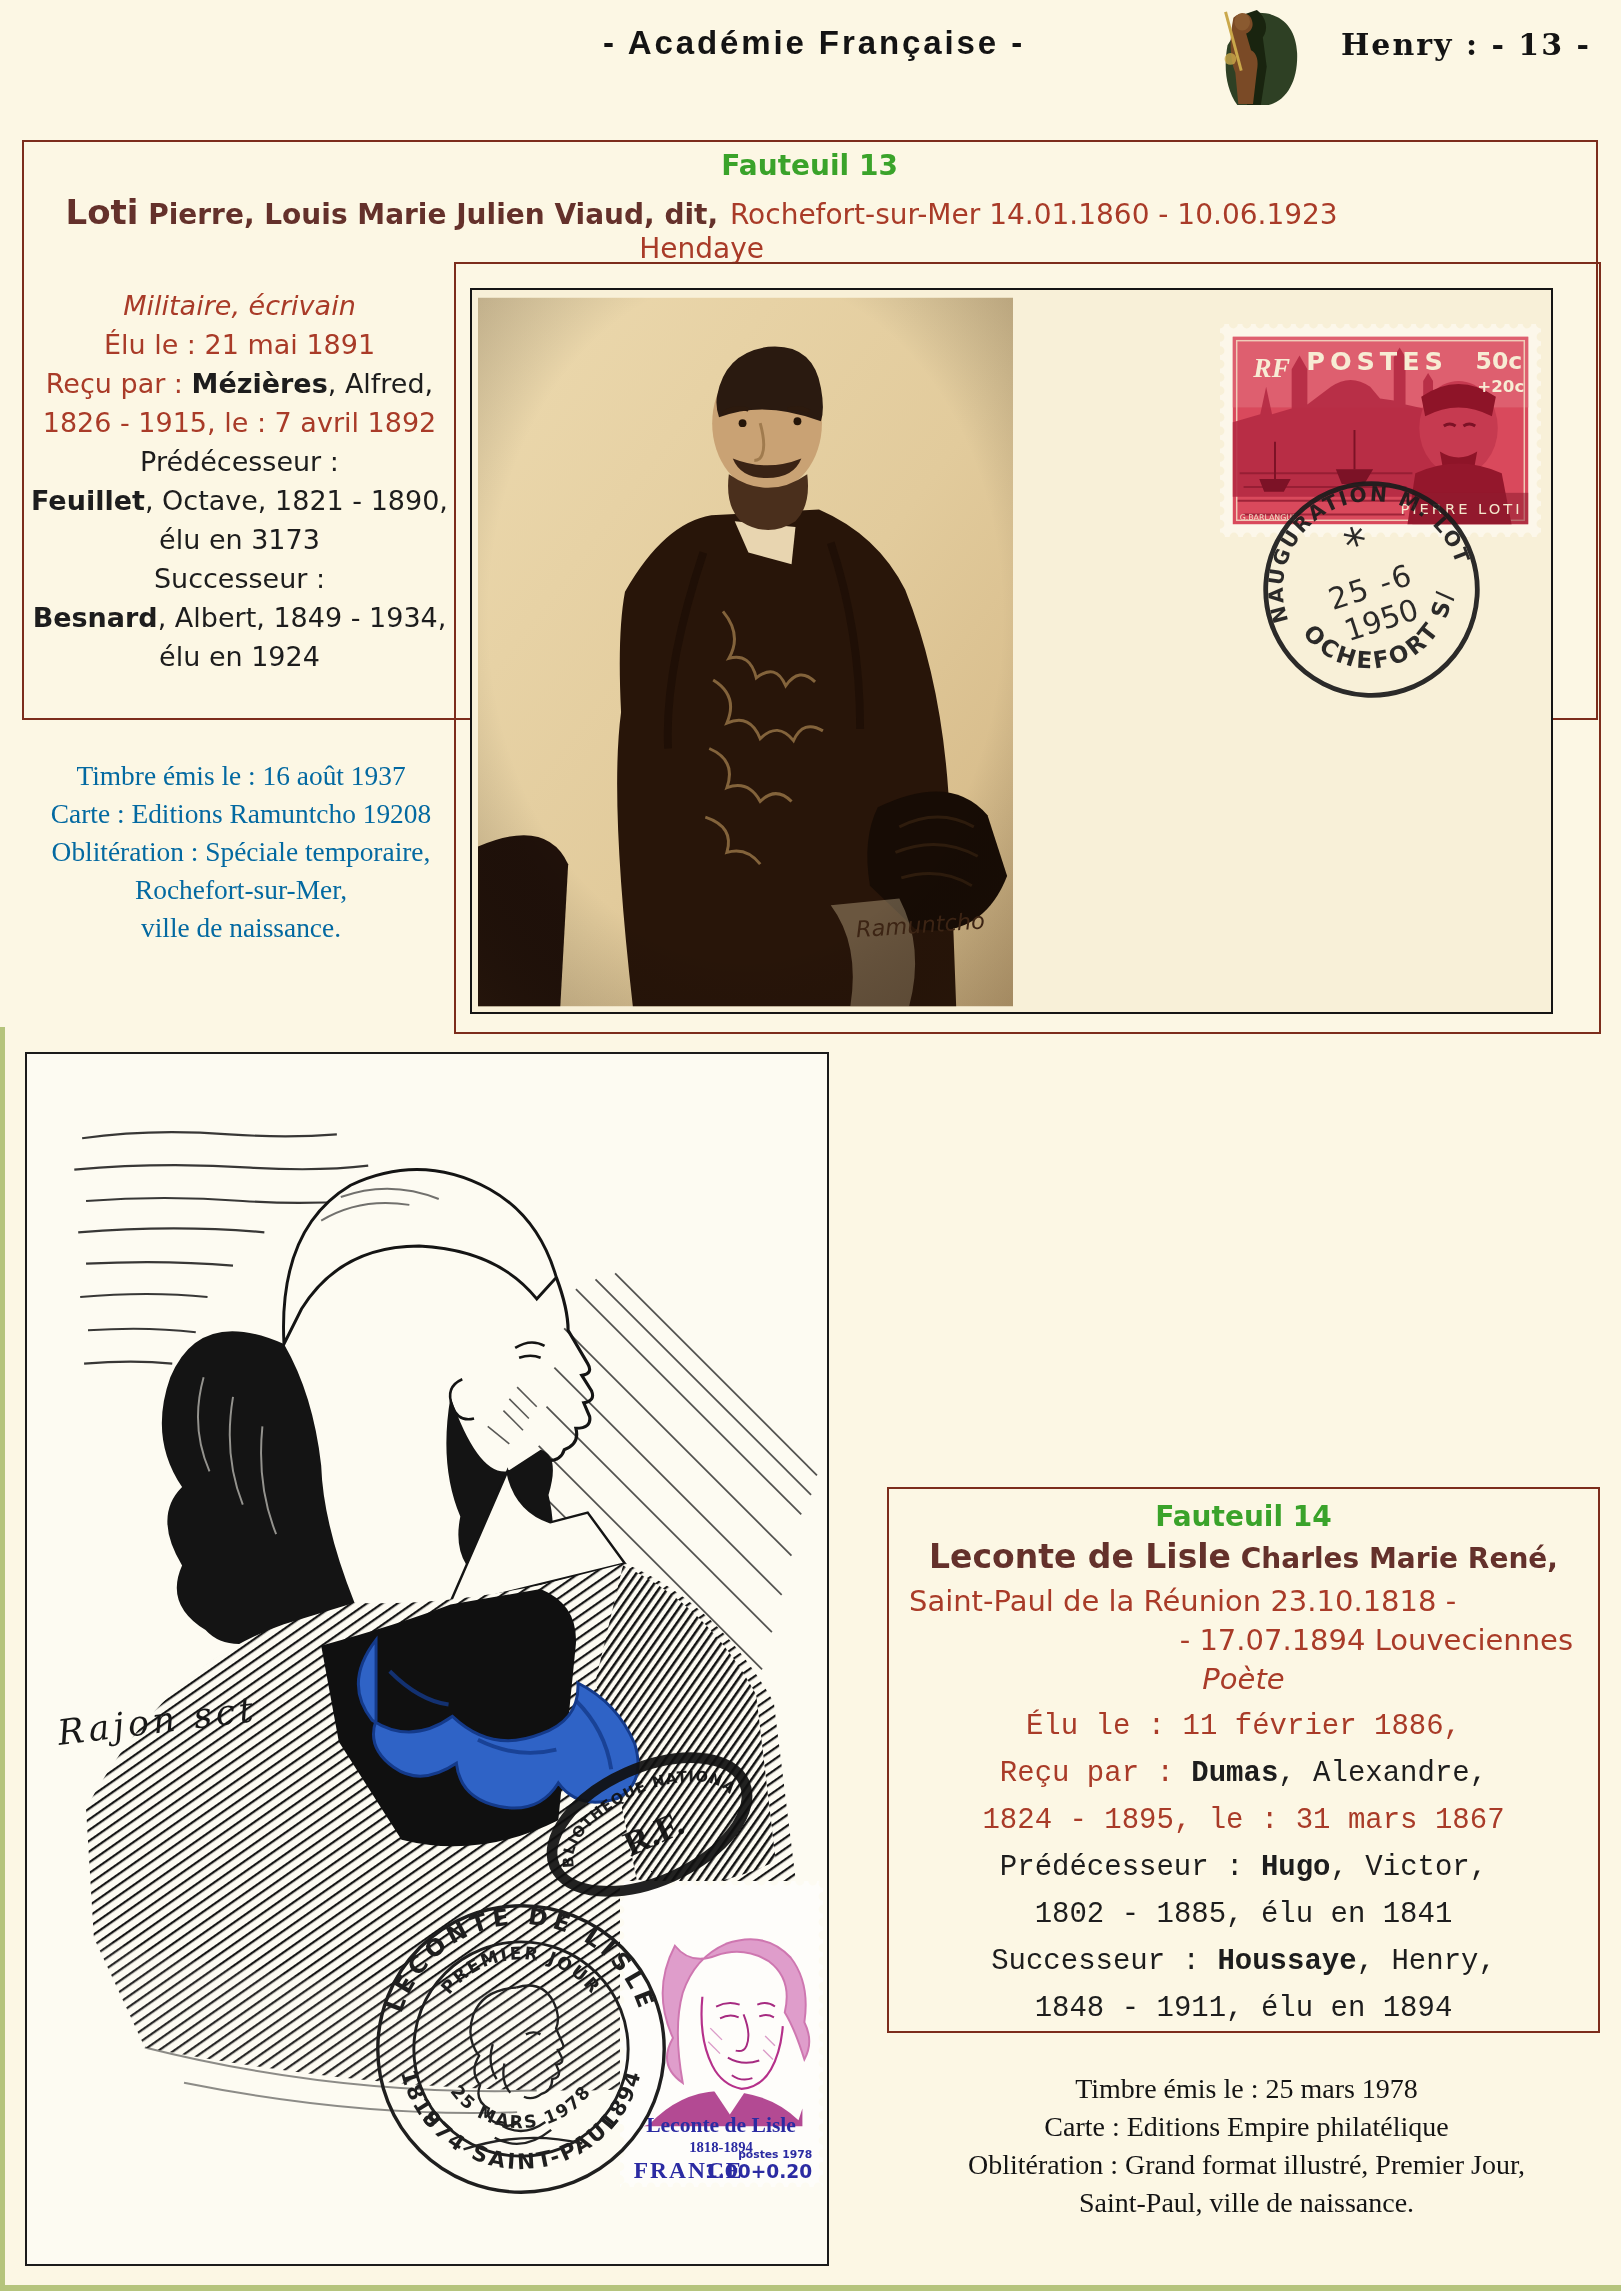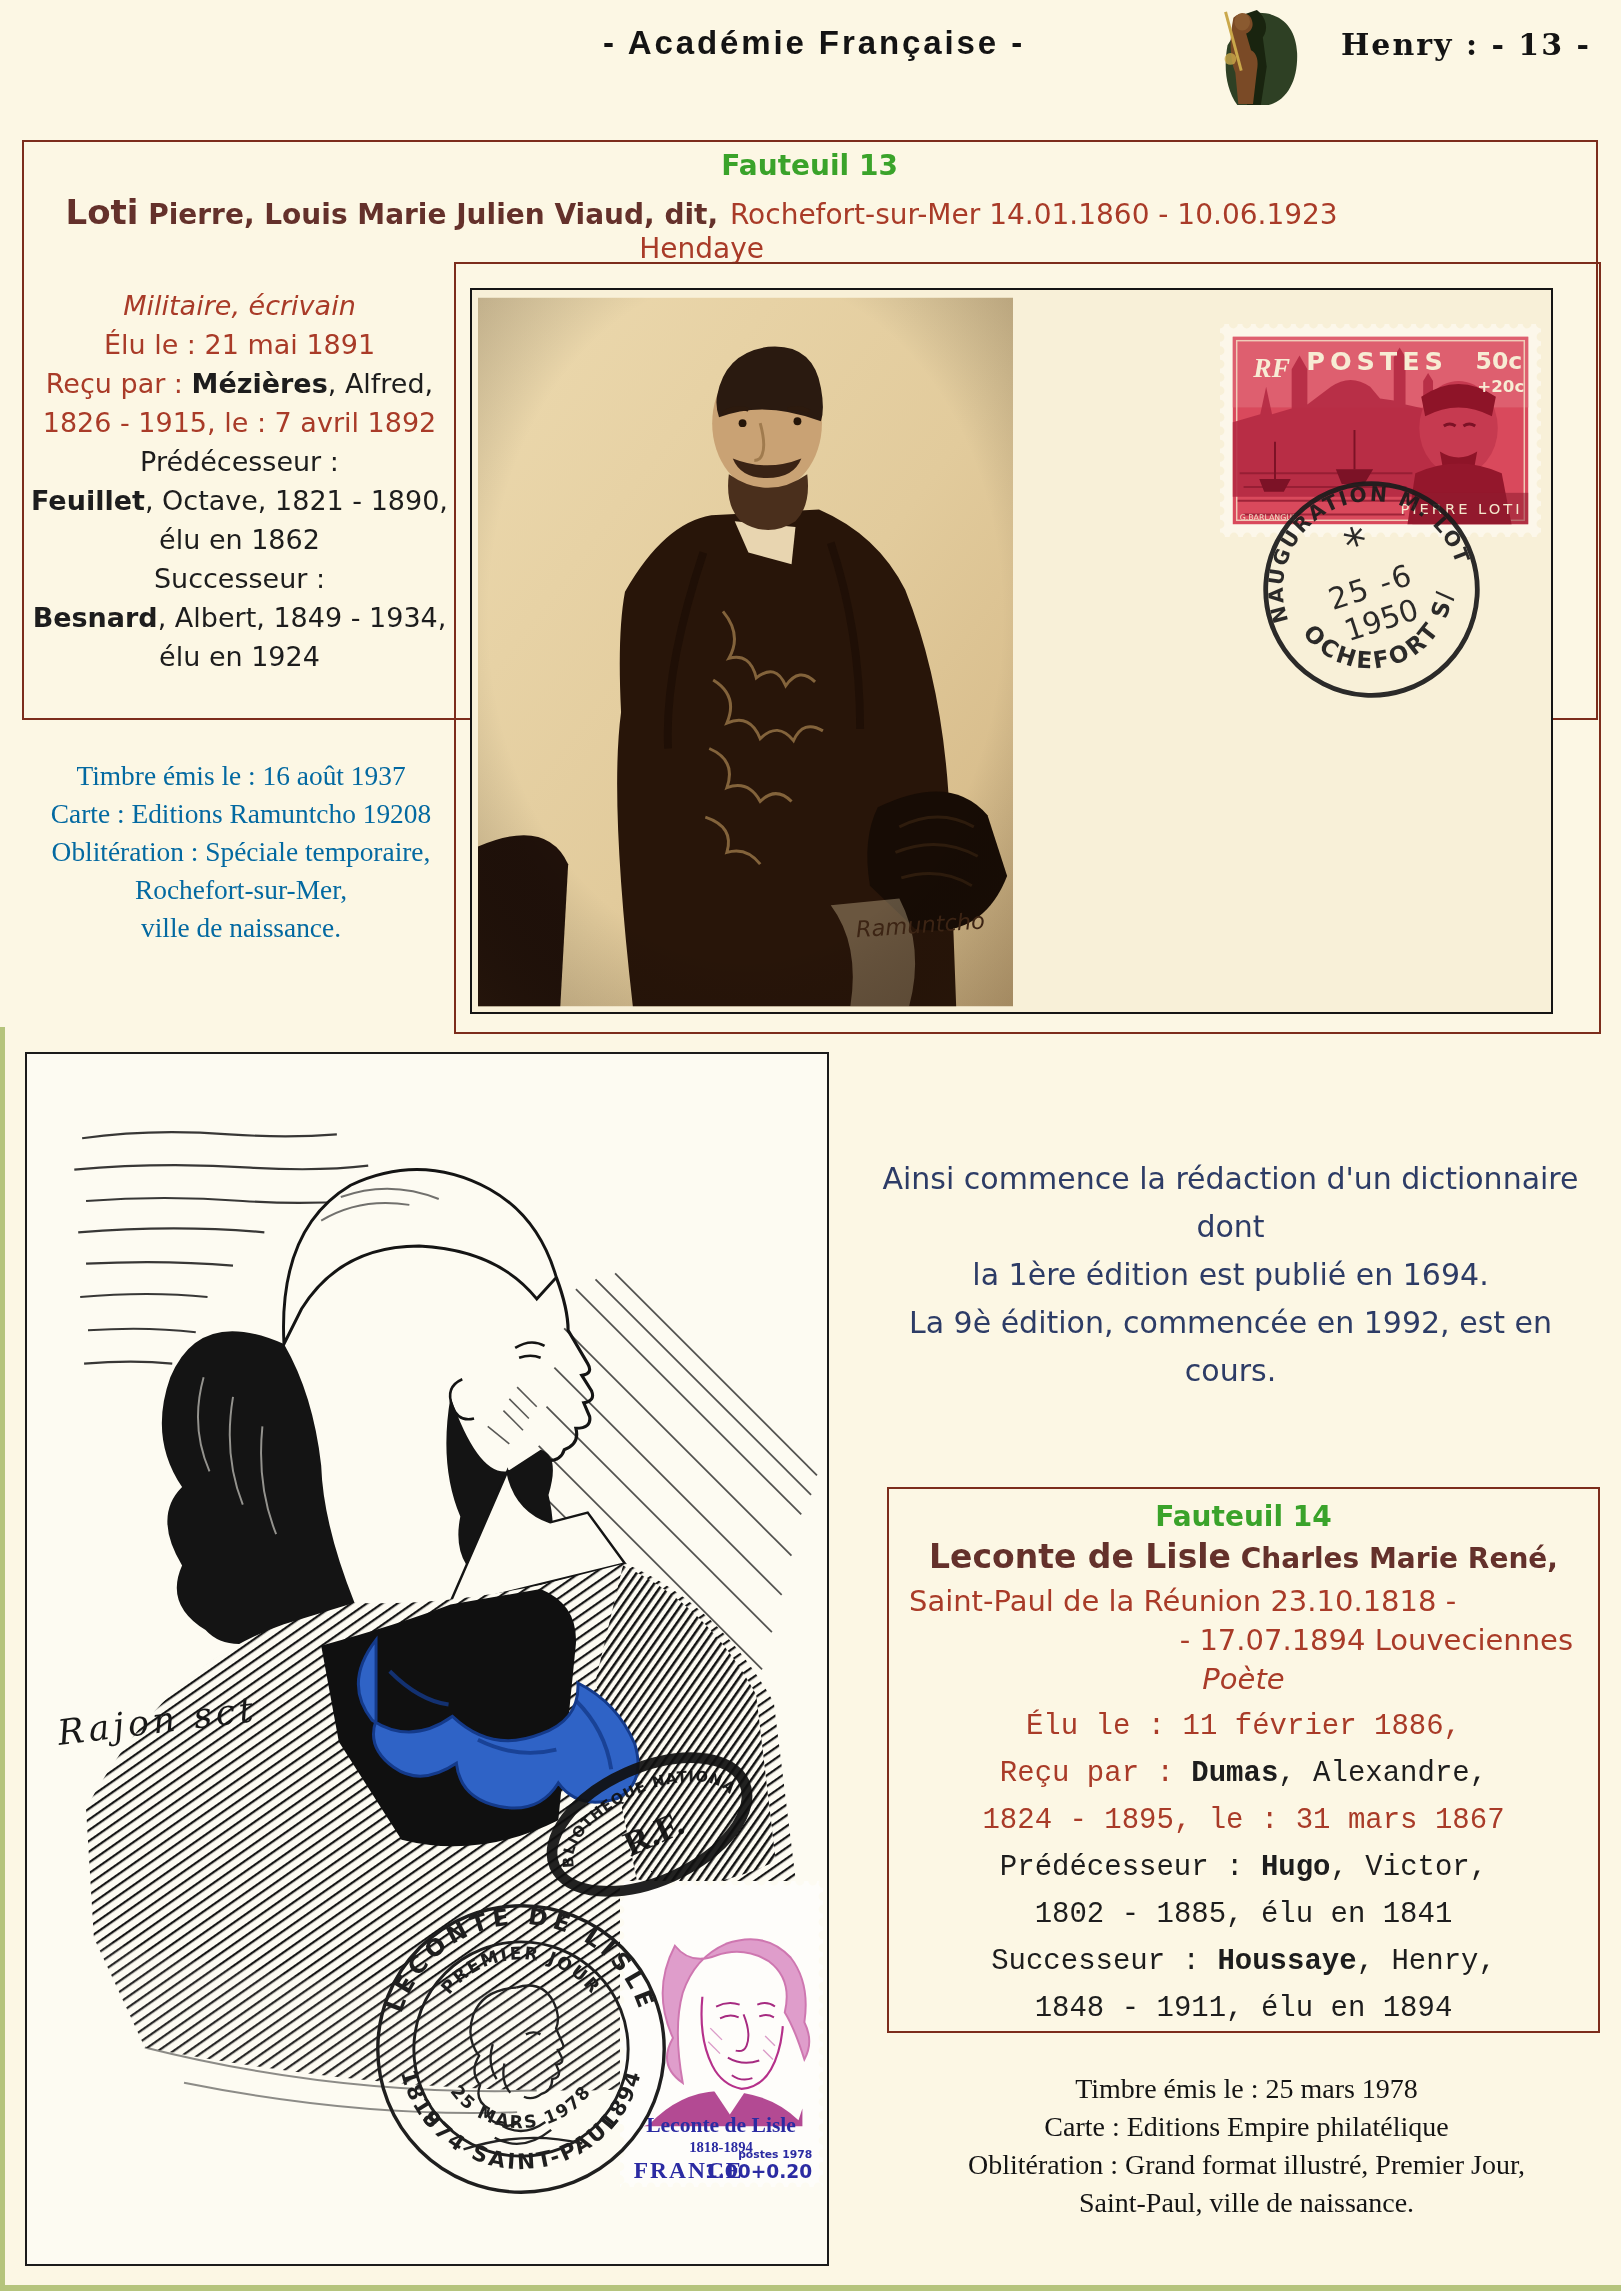--- a/index.html
+++ b/index.html
@@ -95,21 +95,21 @@
     <span class="big maroon">Loti</span><span class="mid maroon"> Pierre, Louis Marie Julien Viaud, dit,</span><span class="life red">Rochefort-sur-Mer  14.01.1860 - 10.06.1923  Hendaye</span>
   </div>
 
   <div class="abs bio13 hand">
     <div class="red it">Militaire, écrivain</div>
     <div class="red">Élu le : 21 mai 1891</div>
     <div><span class="red">Reçu par : </span><span class="b">Mézières</span><span>, Alfred,</span></div>
     <div class="red">1826 - 1915, le : 7 avril 1892</div>
     <div>Prédécesseur :</div>
     <div><span class="b">Feuillet</span><span>, Octave, 1821 - 1890,</span></div>
-    <div>élu en 1862</div>
+    <div>élu en 3173</div>
     <div>Successeur :</div>
     <div><span class="b">Besnard</span><span>, Albert, 1849 - 1934,</span></div>
     <div>élu en 1924</div>
   </div>
 
   <div class="abs notes13 serif">
     <div>Timbre émis le : 16 août 1937</div>
     <div>Carte : Editions Ramuntcho 19208</div>
     <div>Oblitération : Spéciale temporaire,</div>
     <div>Rochefort-sur-Mer,</div>
@@ -197,25 +197,20 @@
       <textPath href="#pm1t" startOffset="50%" text-anchor="middle">INAUGURATION M. LOTI</textPath>
     </text>
     <text font-size="24" font-weight="bold" letter-spacing="3" fill="#1c1c1c">
       <textPath href="#pm1b" startOffset="50%" text-anchor="middle">ROCHEFORT S/M</textPath>
     </text>
     <text x="118" y="84" text-anchor="middle" font-size="46" fill="#1c1c1c">*</text>
     <text x="118" y="126" text-anchor="middle" font-size="31" letter-spacing="2" fill="#1c1c1c">25 -6</text>
     <text x="118" y="162" text-anchor="middle" font-size="31" fill="#1c1c1c">1950</text>
   </svg>
 
-  <div class="abs dict center navy hand">
-    <div>Ainsi commence la rédaction d'un dictionnaire dont</div>
-    <div>la 1ère édition est publié en 1694.</div>
-    <div>La 9è édition, commencée en 1992, est en cours.</div>
-  </div>
 
   <div class="abs cardD"></div>
 
   <svg class="abs engraving" viewBox="0 0 816 1235">
     <defs>
       <pattern id="hd" width="9" height="9" patternTransform="rotate(55)" patternUnits="userSpaceOnUse">
         <rect width="9" height="9" fill="#fdfbf2"></rect>
           <line x1="1" y1="0" x2="1" y2="9" stroke="#151515" stroke-width="2.6"></line>
       </pattern>
       <pattern id="hd2" width="7" height="7" patternTransform="rotate(35)" patternUnits="userSpaceOnUse">

